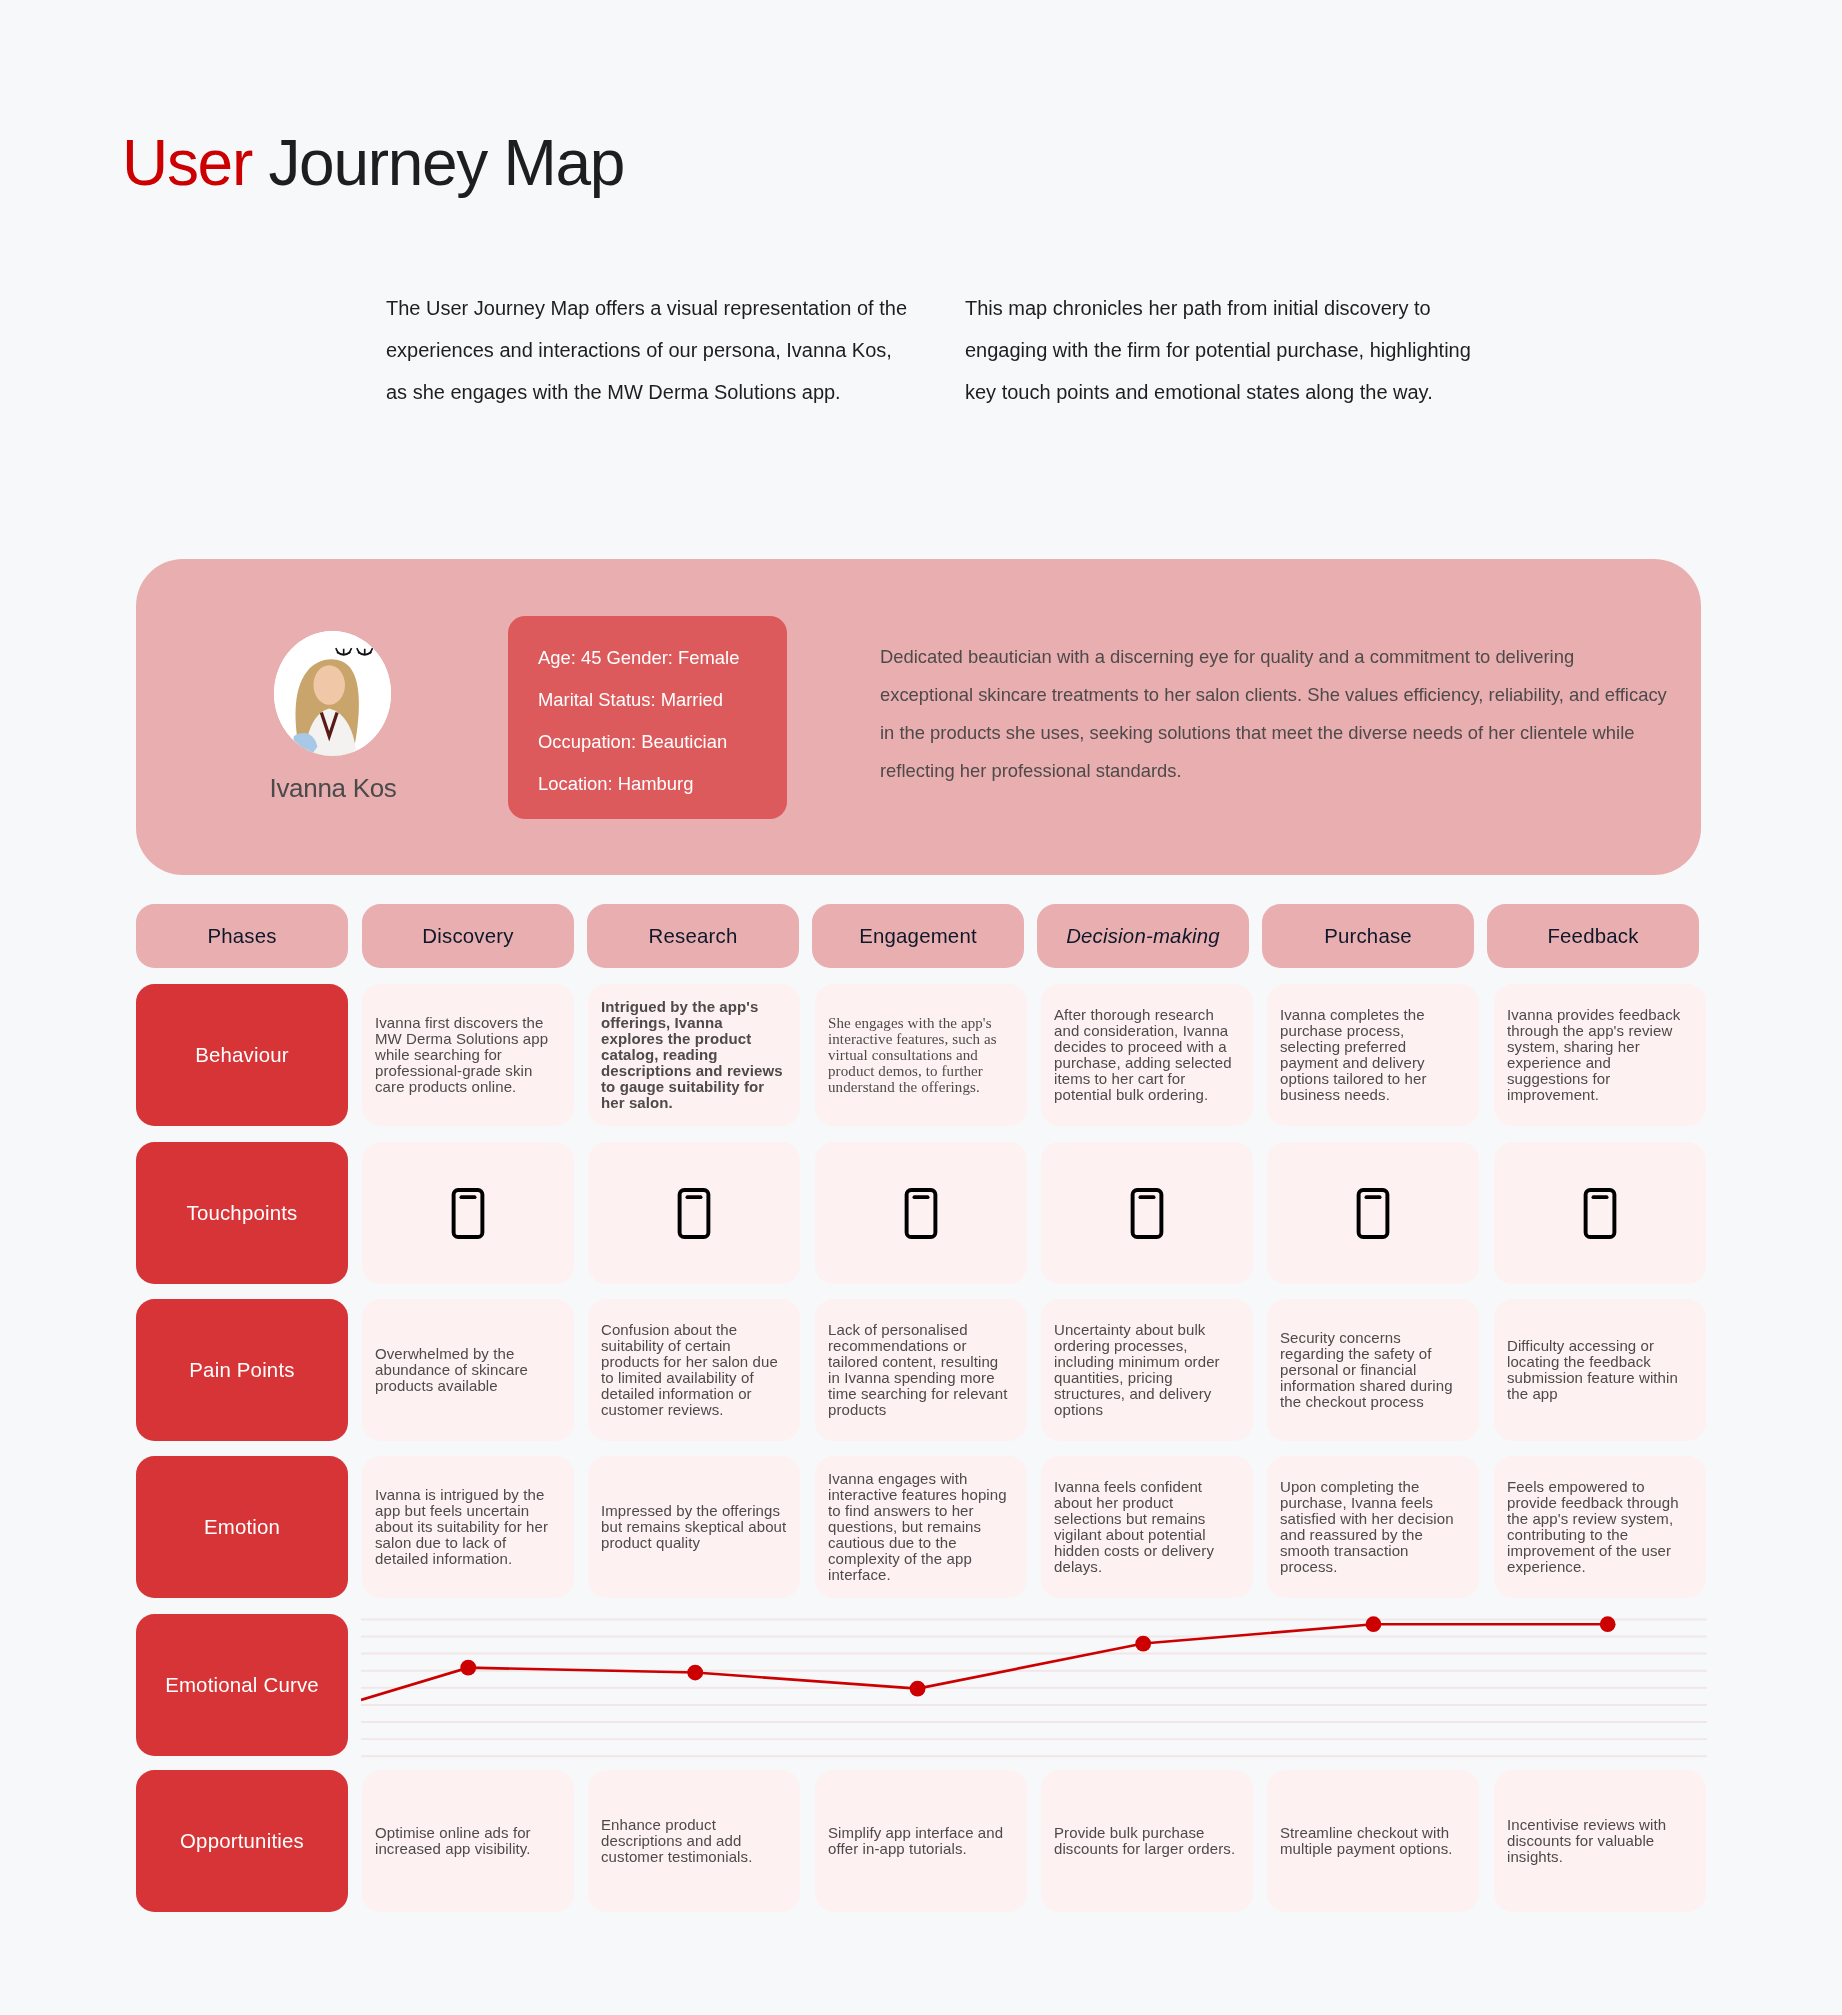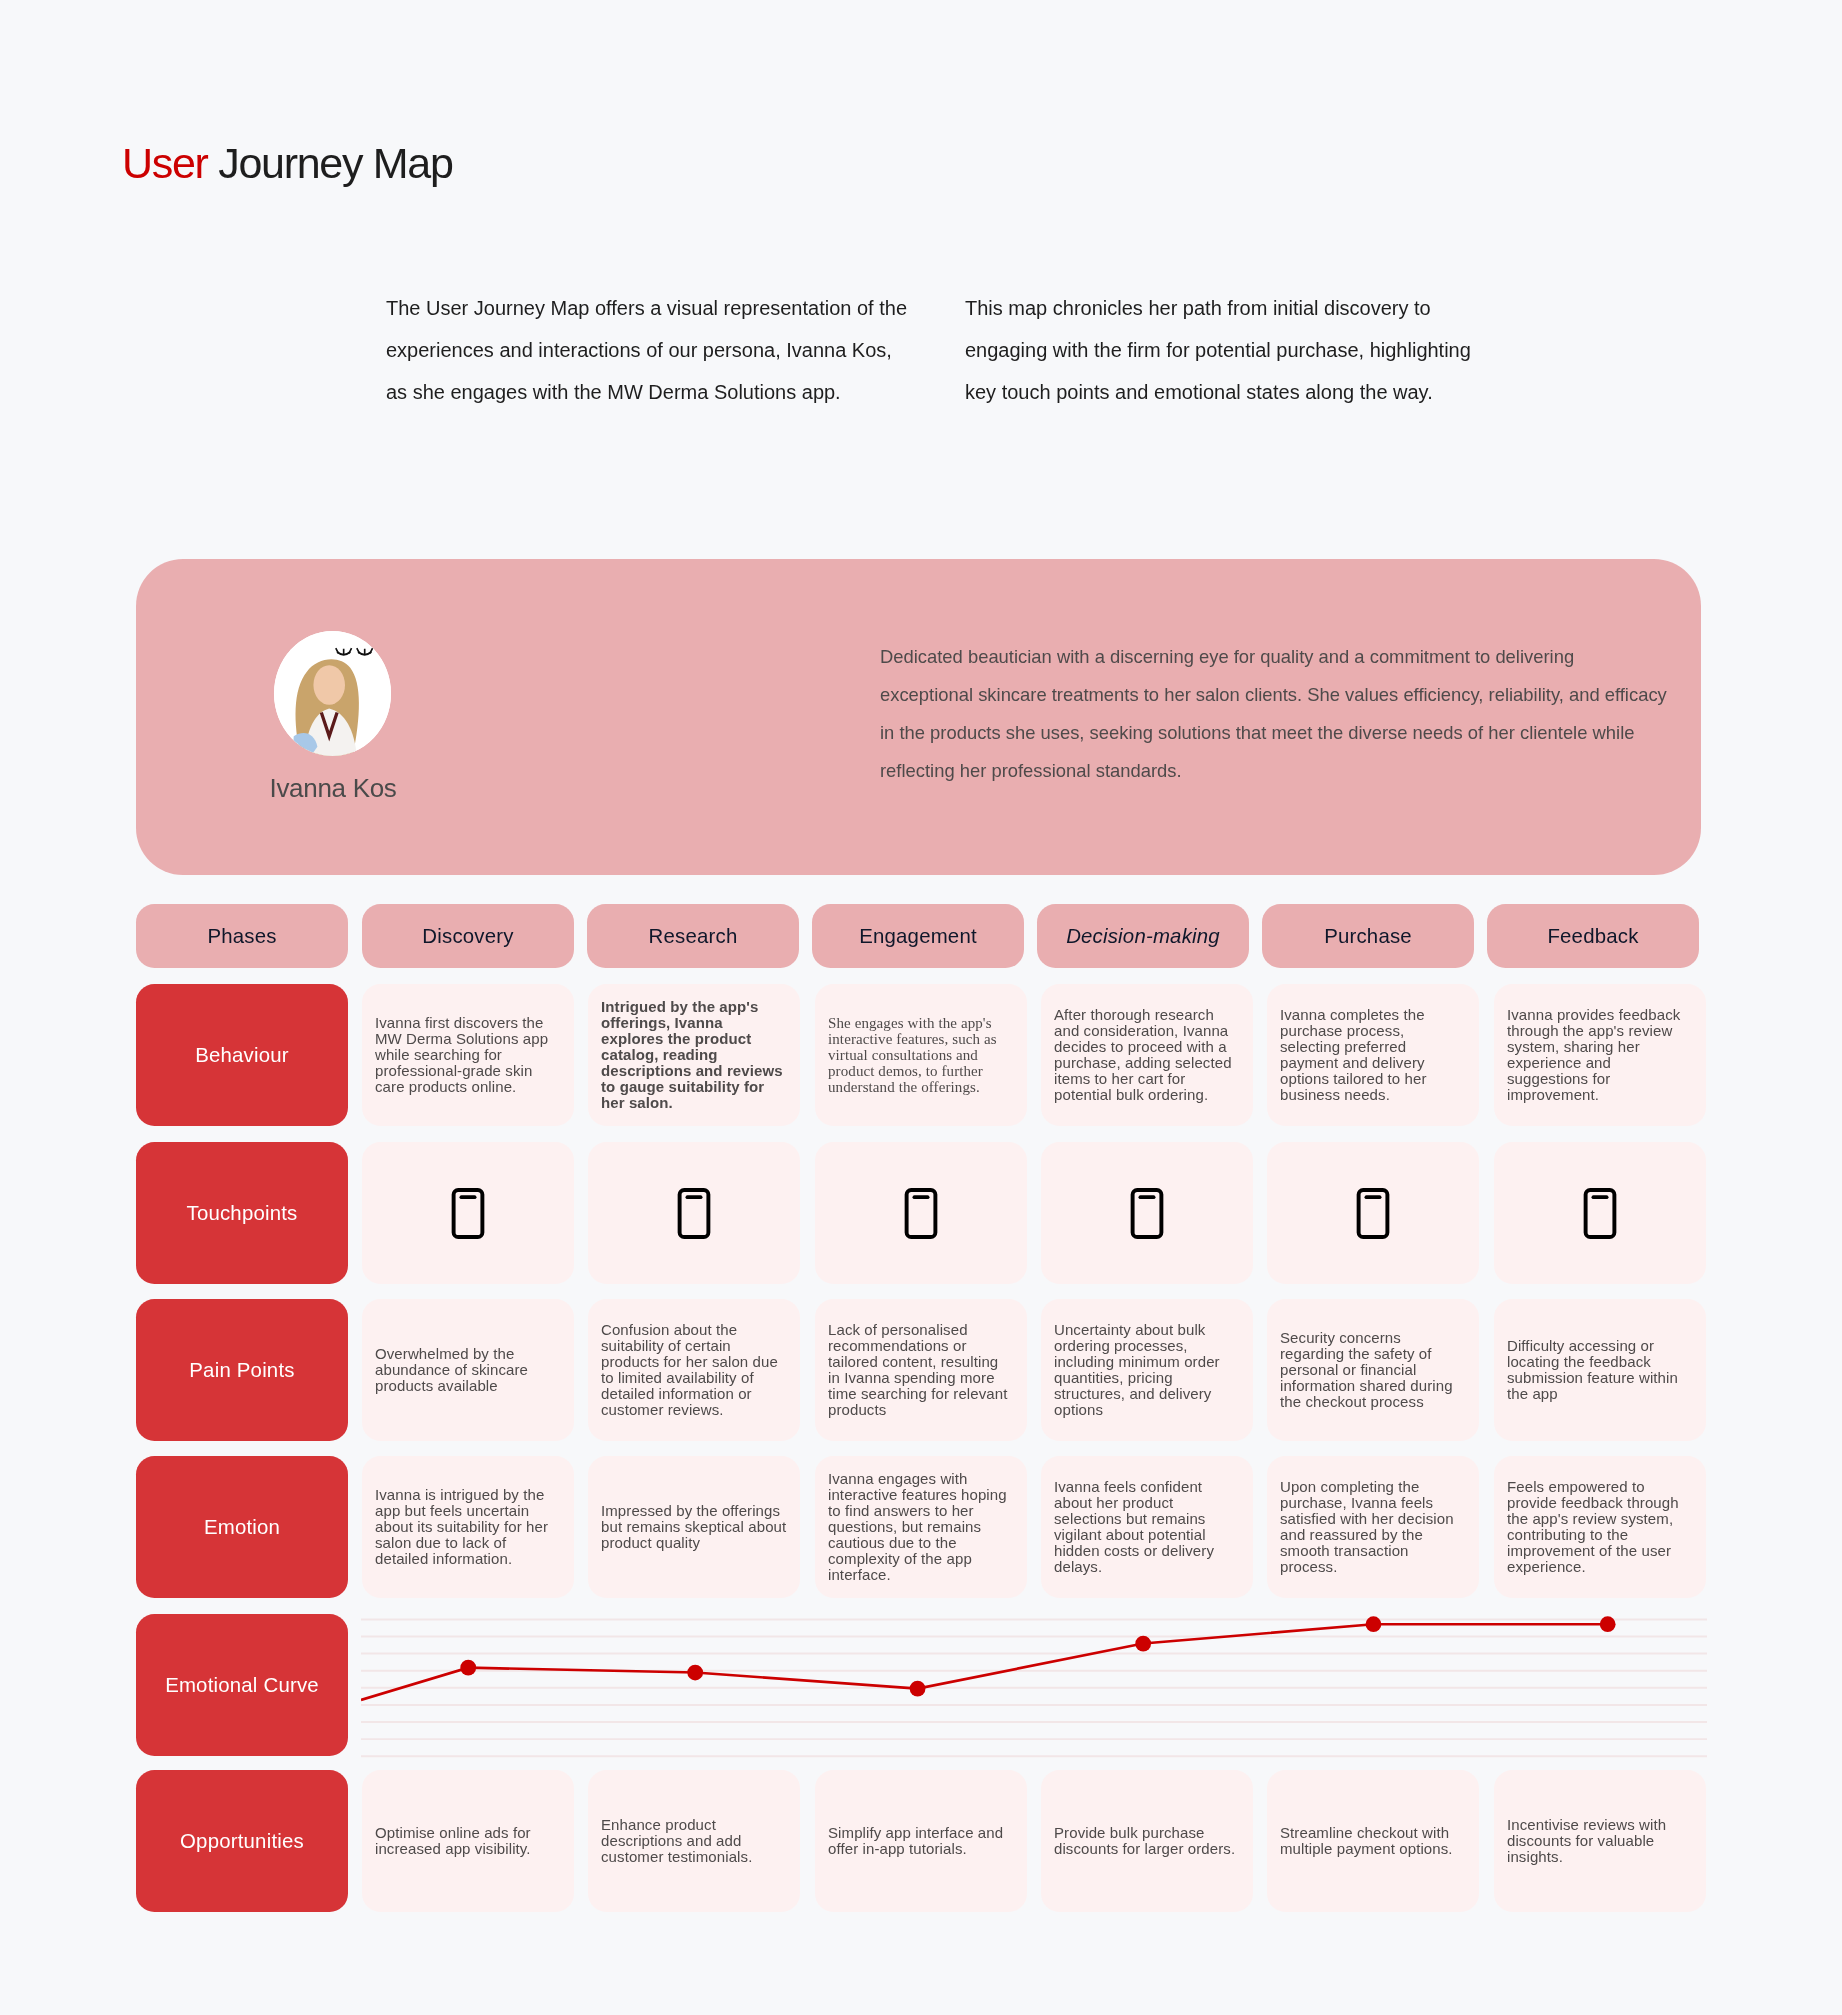--- a/index.html
+++ b/index.html
@@ -1,19 +1,19 @@
 <!DOCTYPE html>
 <html style="font-size:10.5px"><head>
 <meta charset="utf-8">
 <style>
   * { box-sizing: border-box; margin: 0; padding: 0; }
   html, body { width: 1843px; height: 2015px; background: #f7f8fa; }
   body { position: relative; font-family: "Liberation Sans", "DejaVu Sans", sans-serif; color: #1e1e1e; overflow: hidden; }
 
-  .title { position: absolute; left: 122px; top: 124px; font-size: 43px; line-height: 79px; letter-spacing: -1.3px; font-weight: 400; }
+  .title { position: absolute; left: 122px; top: 124px; font-size: 64px; line-height: 79px; letter-spacing: -1.3px; font-weight: 400; }
   .title .accent { color: #cc0000; }
   .title .rest { color: #1e1e1e; }
 
   .intro { position: absolute; top: 287px; width: 526px; font-size: 20px; line-height: 42px; color: #1e1e1e; }
   .intro.left { left: 350px; margin-left: 36px; }
   .intro.right { left: 965px; }
 
   .persona { position: absolute; left: 136px; top: 559px; width: 1565px; height: 316px; background: #e9aeb0; border-radius: 47px; }
   .avatar { position: absolute; left: 138px; top: 72px; width: 117px; height: 125px; border-radius: 50%; background: #ffffff; overflow: hidden; }
   .persona-name { position: absolute; left: 59px; top: 214px; width: 276px; text-align: center; font-size: 26px; color: #4a4a4a; letter-spacing: -0.3px; }
@@ -51,20 +51,26 @@
       <path d="M72 124 L84 160 L96 124" stroke="#5a1a1a" stroke-width="5" fill="none"></path>
 
       <path d="M30 160 C46 150 62 156 66 176 L56 190 L28 190 Z" fill="#a8c8e8"></path>
 
       <path d="M96 32 q10 8 20 0 M128 32 q10 8 20 0" stroke="#111" stroke-width="3" fill="none"></path>
       <path d="M98 34 l-4 -8 M106 36 l0 -9 M114 34 l4 -8 M130 34 l-4 -8 M138 36 l0 -9 M146 34 l4 -8" stroke="#111" stroke-width="2.5"></path>
     </svg>
   </div>
   <div class="persona-name">Ivanna Kos</div>
 
+  <div class="info-box">
+    <div class="info-line">Age: 45 Gender: Female</div>
+    <div class="info-line">Marital Status: Married</div>
+    <div class="info-line">Occupation: Beautician</div>
+    <div class="info-line">Location: Hamburg</div>
+  </div>
 
   <p class="persona-desc">Dedicated beautician with a discerning eye for quality and a commitment to delivering exceptional skincare treatments to her salon clients. She values efficiency, reliability, and efficacy in the products she uses, seeking solutions that meet the diverse needs of her clientele while reflecting her professional standards.</p>
 </section>
 
 <div class="grid-cell phase" style="left:136px;top:904px;width:212px;height:64px;">Phases</div>
 <div class="grid-cell phase" style="left:362px;top:904px;width:212px;height:64px;">Discovery</div>
 <div class="grid-cell phase" style="left:587px;top:904px;width:212px;height:64px;">Research</div>
 <div class="grid-cell phase" style="left:812px;top:904px;width:212px;height:64px;">Engagement</div>
 <div class="grid-cell phase" style="left:1037px;top:904px;width:212px;height:64px;font-style:italic;">Decision-making</div>
 <div class="grid-cell phase" style="left:1262px;top:904px;width:212px;height:64px;">Purchase</div>

